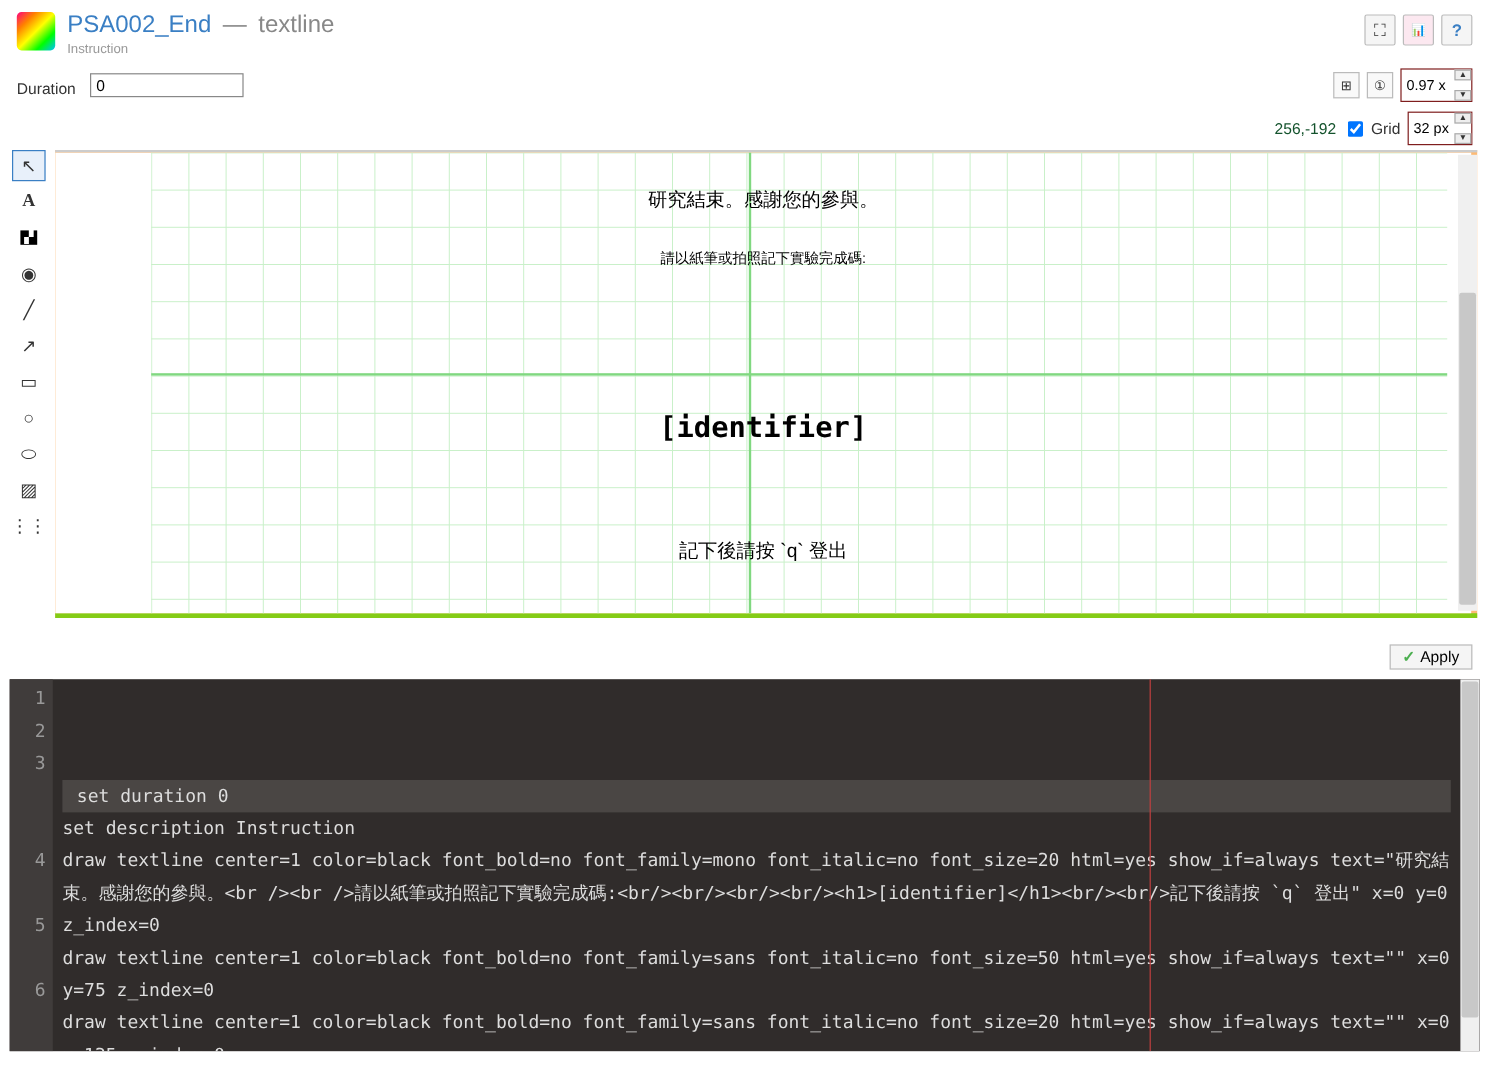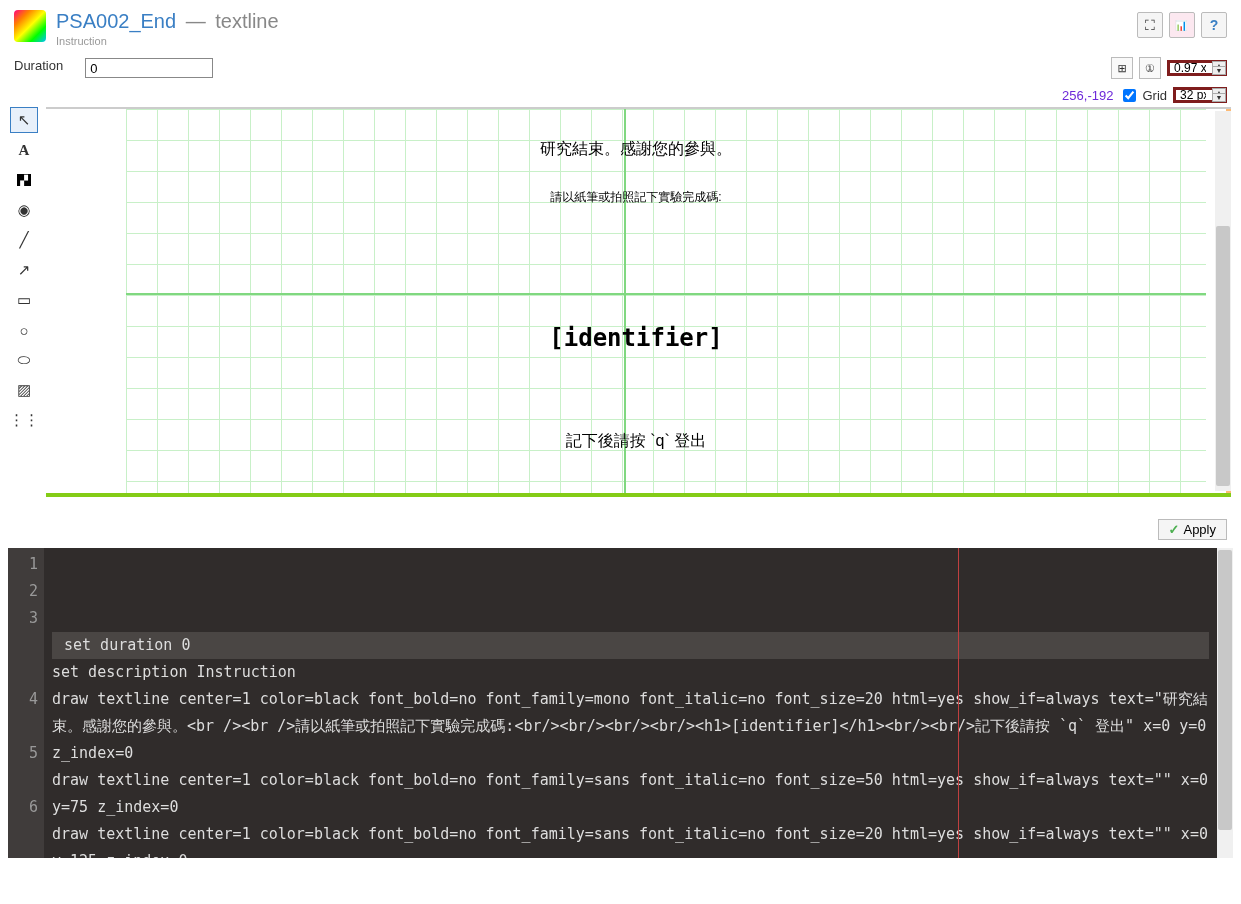--- a/index.html
+++ b/index.html
@@ -10,33 +10,33 @@
 .title-block { flex: 1; }
 .title-line { font-size: 20px; }
 .title-name { color: #3a7fc4; }
 .title-sep { color: #888; margin: 0 4px; }
 .title-type { color: #888; }
 .subtitle { font-size: 11px; color: #999; margin-top: 2px; }
 .header-buttons { display: flex; gap: 6px; align-items: center; margin-top:2px; }
 .hbtn { width: 26px; height: 26px; border: 1px solid #bbb; background: #f5f5f5; display: flex; align-items: center; justify-content: center; cursor: pointer; border-radius: 2px; font-size: 14px; }
 
 .toolbar { display: flex; align-items: center; padding: 4px 14px 8px 14px; }
-.toolbar-left { display: flex; align-items: flex-start; gap: 22px; }
+.toolbar-left { display: flex; align-items: flex-end; gap: 12px; }
 .tlabel { font-size: 13px; color: #333; }
 .duration-input { width: 128px; height: 20px; border: 1px solid #888; padding: 0 4px; font-size: 13px; background: #fff; }
 .toolbar-right { margin-left: auto; display: flex; align-items: center; gap: 6px; }
 .tbtn { width: 22px; height: 22px; border: 1px solid #bbb; background: #f9f9f9; display: flex; align-items: center; justify-content: center; cursor: pointer; font-size: 11px; }
-.zoom-input { width: 60px; height: 16px; border: 3px solid #7f1d1d; padding: 0 18px 0 4px; font-size: 12px; background: #fff; position: relative; }
+.zoom-input { width: 60px; height: 28px; border: 1px solid #7f1d1d; padding: 0 18px 0 4px; font-size: 12px; background: #fff; position: relative; }
 .spinner-wrap { position: relative; width: 60px; }
 .spinner-wrap .spin { position: absolute; right: 1px; width: 14px; height: 9px; background: #eee; border: 1px solid #aaa; font-size: 7px; text-align: center; line-height: 7px; cursor: pointer; }
 .spinner-wrap .up { top: 1px; }
 .spinner-wrap .down { bottom: 1px; }
 
 .status-row { display: flex; justify-content: flex-end; align-items: center; gap: 6px; padding: 0 14px 4px 14px; font-size: 13px; }
-.status-coords { color: #6d28d9; margin-right: 4px; }
+.status-coords { color: #14532d; margin-right: 4px; }
 .grid-check { width: 13px; height: 13px; }
 
 .canvas-area { display: flex; padding: 0 10px; height: 390px; }
 .tool-palette { width: 30px; display: flex; flex-direction: column; gap: 4px; padding-top: 0px; }
 .tool { width: 28px; height: 26px; border: 1px solid transparent; display: flex; align-items: center; justify-content: center; cursor: pointer; font-size: 15px; }
 .tool.selected { border: 1px solid #3a7fc4; background: #e8f0fa; }
 
 .canvas-wrap { flex: 1; position: relative; border-top: 2px solid #ccc; border-bottom: 4px solid #84cc16; margin-left: 6px; overflow: hidden; background: #fdba74; }
 .canvas { position: relative; width: 1180px; height: 480px; background: #fff; }
 .grid-bg { position: absolute; inset: 0; left: 80px; right: 20px;

